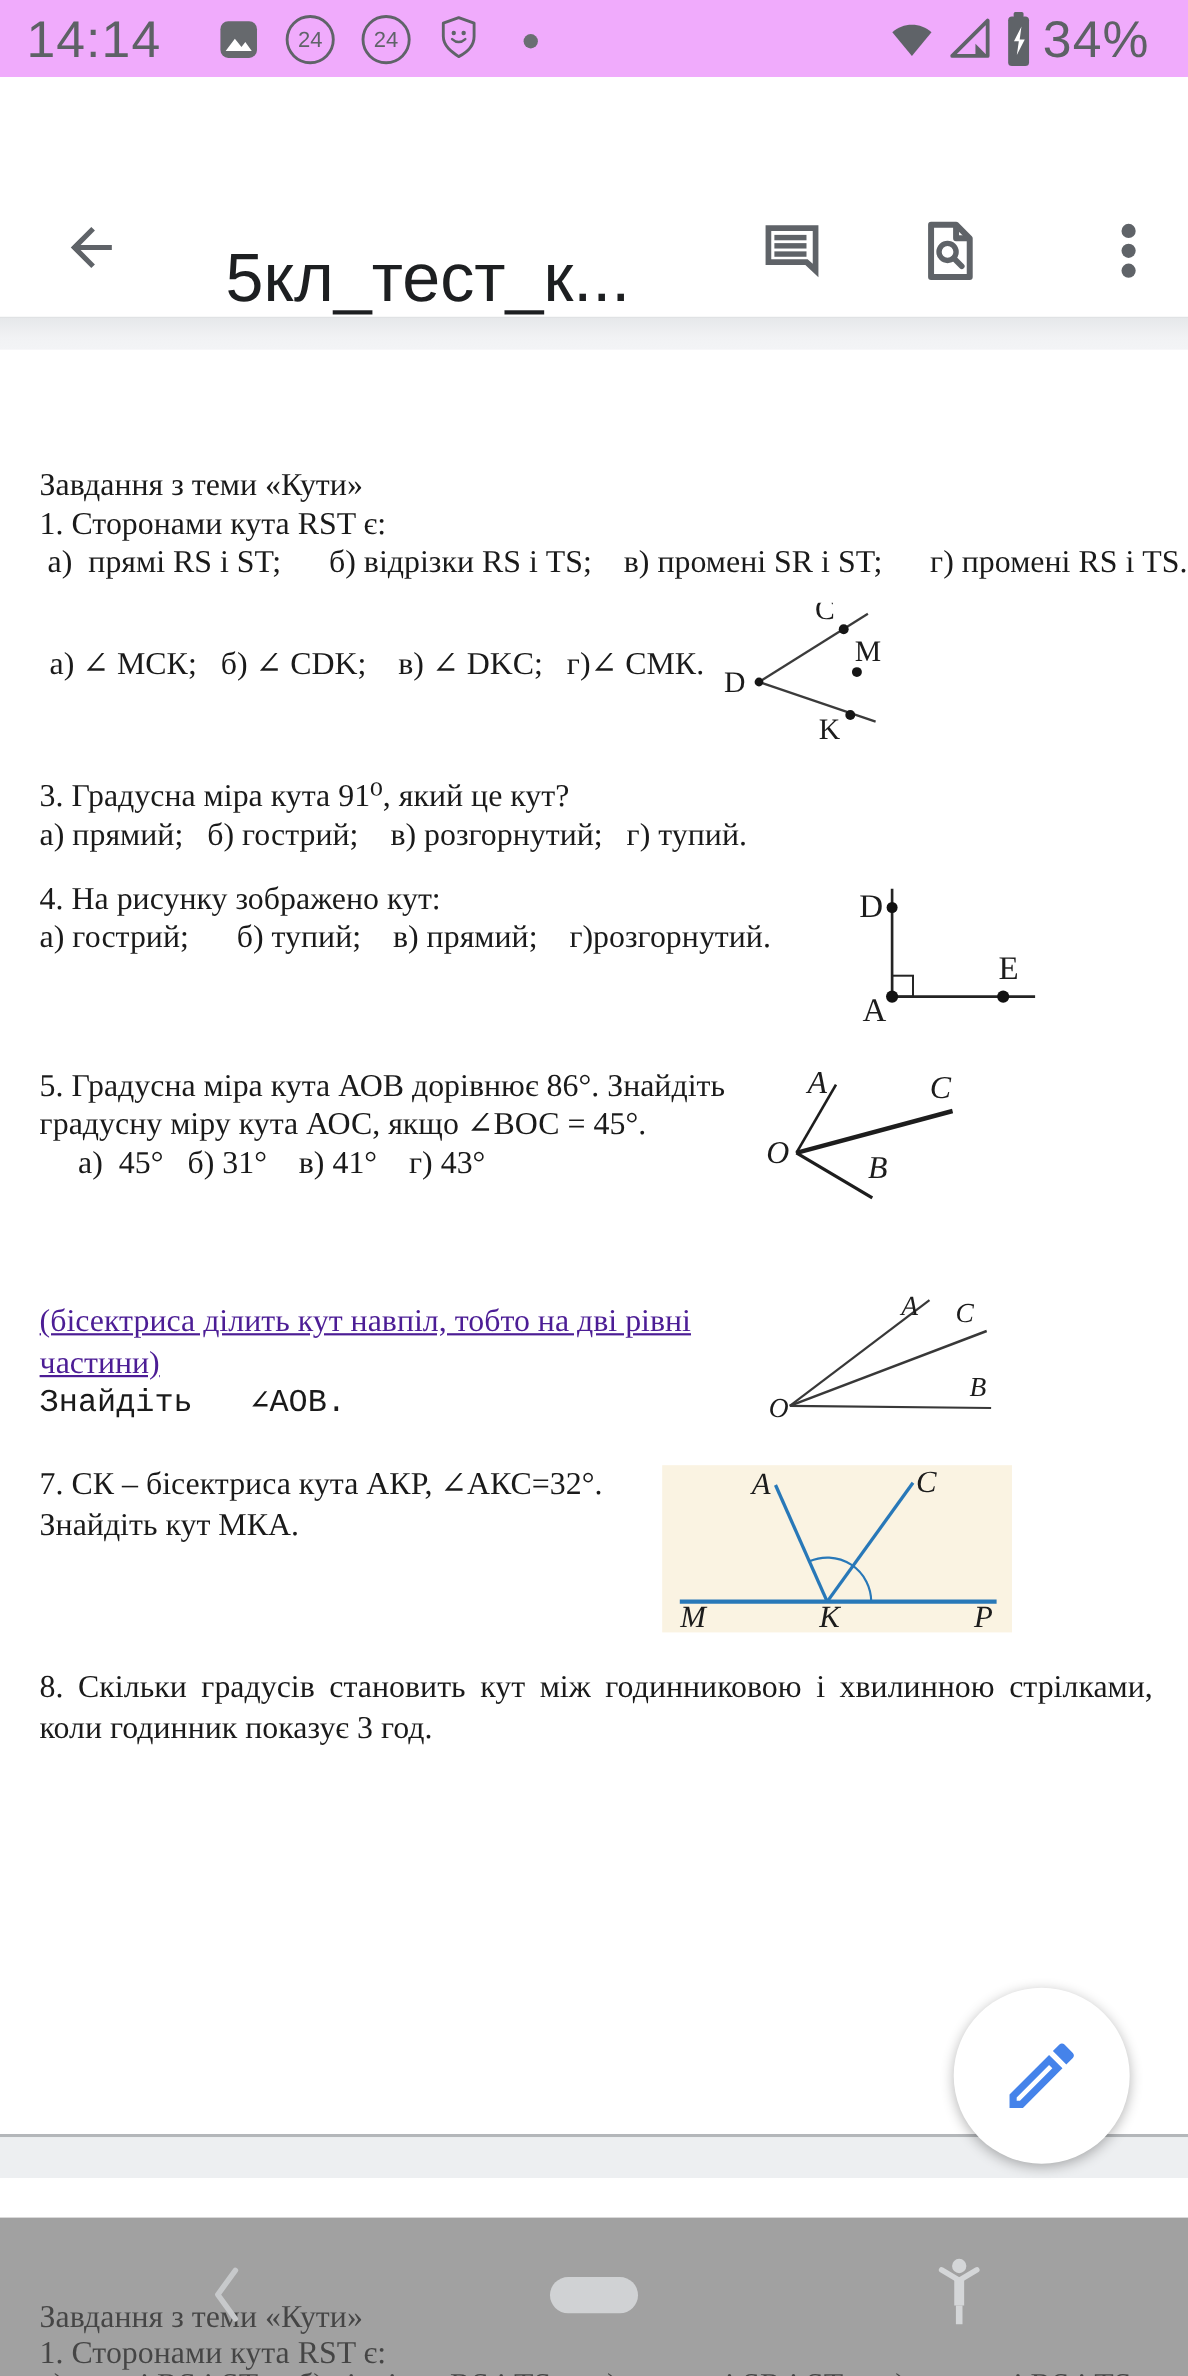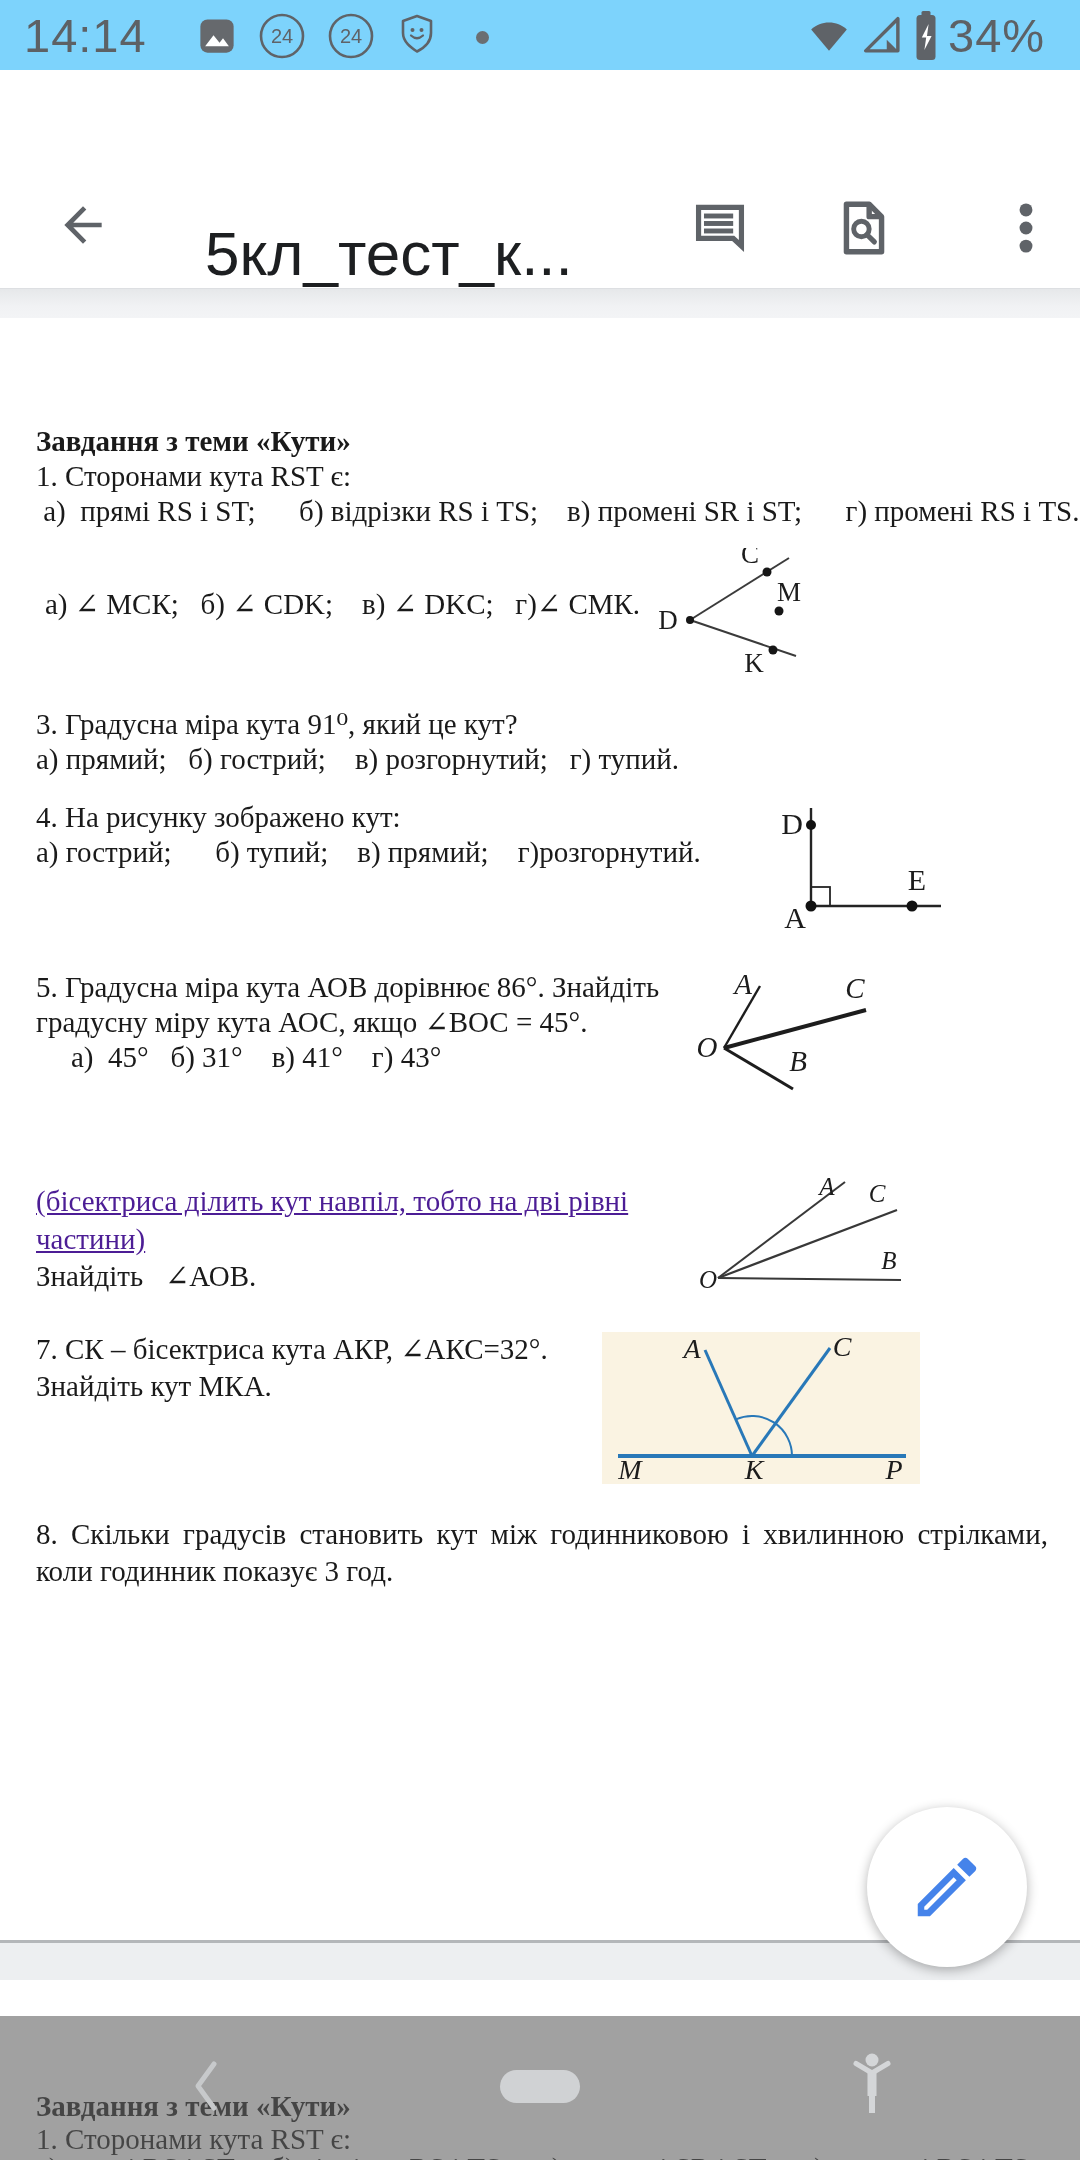--- a/index.html
+++ b/index.html
@@ -1,37 +1,37 @@
 <!DOCTYPE html>
 <html><head>
 <meta charset="utf-8">
 <style>
   html,body{margin:0;padding:0;background:#fff;}
   #screen{position:relative;width:1080px;height:2160px;overflow:hidden;background:#fff;
           font-family:"Liberation Sans","DejaVu Sans",sans-serif;}
   
-  #status-bar{position:absolute;left:0;top:0;width:1080px;height:70px;background:#7dd3fc;}
+  #status-bar{position:absolute;left:0;top:0;width:1080px;height:70px;background:#f0abfc;}
   .sb-text{position:absolute;font-size:47px;color:#5d6165;letter-spacing:1px;}
   .sb-abs{position:absolute;}
   
   #app-bar{position:absolute;left:0;top:70px;width:1080px;height:218px;background:#fff;}
   #doc-title{position:absolute;left:205px;top:148px;font-size:62px;color:#1d1f21;white-space:pre;}
   .iconbtn{position:absolute;cursor:pointer;}
   
   #separator-top{position:absolute;left:0;top:288px;width:1080px;height:30px;
     background:linear-gradient(180deg,#e6e8ea 0%,#f1f2f4 60%,#f3f4f6 100%);border-top:1px solid #dddfe2;box-sizing:border-box;}
   #document-page{position:absolute;left:0;top:318px;width:1080px;height:1622px;background:#fff;}
   #page-edge{position:absolute;left:0;top:1940px;width:1080px;height:3px;background:#b4b7ba;}
   #band-bottom{position:absolute;left:0;top:1943px;width:1080px;height:37px;background:#edeff1;}
   #white-strip{position:absolute;left:0;top:1980px;width:1080px;height:36px;background:#fff;}
   #next-page{position:absolute;left:0;top:2016px;width:1080px;height:144px;background:#fff;}
   
   .doc-line{position:absolute;font-family:"Liberation Serif","DejaVu Serif",serif;font-size:29px;
             color:#1a1a1a;white-space:pre;line-height:34px;}
-  .bold{font-weight:bold;}
+  .bold{font-weight:normal;}
   .red{color:#4c1d95;text-decoration:underline;}
   #q8-par{position:absolute;left:36px;top:1516px;width:1012px;font-family:"Liberation Serif","DejaVu Serif",serif;
           font-size:29px;color:#1a1a1a;line-height:37px;text-align:justify;}
   .fig{position:absolute;}
   .fig text{font-family:"Liberation Serif","DejaVu Serif",serif;fill:#1c1c1c;}
   #figure-q7{background:#faf3e2;}
   
   #edit-fab{position:absolute;left:867px;top:1807px;width:160px;height:160px;border-radius:50%;
     background:#fff;box-shadow:0 3px 12px rgba(0,0,0,0.30);display:flex;align-items:center;justify-content:center;cursor:pointer;z-index:4;}
   
@@ -152,21 +152,21 @@
     <line x1="30" y1="80" x2="172" y2="42" stroke="#1d1d1d" stroke-width="4"></line>
     <line x1="30" y1="80" x2="99" y2="121" stroke="#1d1d1d" stroke-width="3"></line>
     <text x="13" y="89" text-anchor="middle" font-size="29" font-style="italic">O</text>
     <text x="49" y="26" text-anchor="middle" font-size="29" font-style="italic">A</text>
     <text x="161" y="30" text-anchor="middle" font-size="29" font-style="italic">C</text>
     <text x="104" y="103" text-anchor="middle" font-size="29" font-style="italic">B</text>
   </svg>
 
   <div class="doc-line red" style="left:36px;top:1184px;">(бісектриса ділить кут навпіл, тобто на дві рівні</div>
   <div class="doc-line red" style="left:36px;top:1222px;">частини)</div>
-  <div class="doc-line" style="left:36px;top:1259px;">Знайдіть   ∠АОВ.</div>
+  <div class="doc-line" style="left:36px;top:1259px;font-family:Liberation Mono, monospace;">Знайдіть   ∠АОВ.</div>
   <svg class="fig" style="left:700px;top:1178px;" width="212" height="122" viewBox="0 0 212 122">
     <line x1="18" y1="100" x2="145" y2="4" stroke="#383838" stroke-width="2"></line>
     <line x1="18" y1="100" x2="197" y2="32" stroke="#383838" stroke-width="2.2"></line>
     <line x1="18" y1="100" x2="201" y2="102" stroke="#383838" stroke-width="2"></line>
     <text x="8" y="110" text-anchor="middle" font-size="25" font-style="italic">O</text>
     <text x="127" y="17" text-anchor="middle" font-size="25" font-style="italic">A</text>
     <text x="177" y="24" text-anchor="middle" font-size="25" font-style="italic">C</text>
     <text x="189" y="91" text-anchor="middle" font-size="25" font-style="italic">B</text>
   </svg>
 

